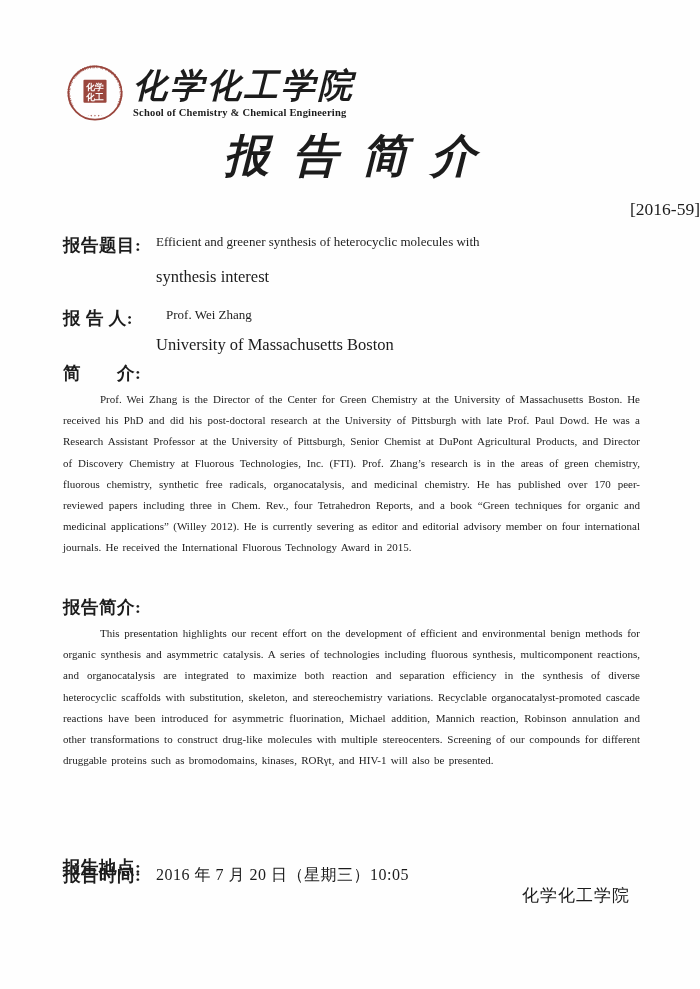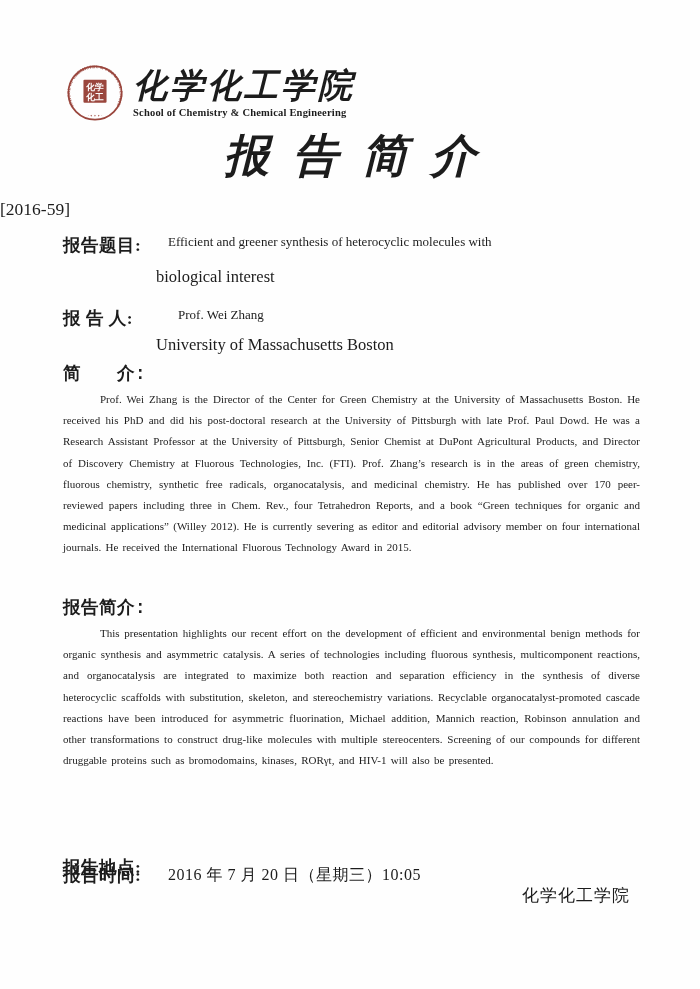--- a/index.html
+++ b/index.html
@@ -48,26 +48,26 @@
     font-weight: 900;
     font-style: italic; 
     letter-spacing: 24px;
     text-indent: 24px;
   }
   .issue-no {
     position: absolute;
     top: 199px;
     left: 0;
     width: 100%;
-    text-align: left;
+    text-align: right;
     font-size: 17.5px;
   }
 
   
-  .row { position: absolute; left: 63px; width: 578px; display: flex; gap: 12px; }
+  .row { position: absolute; left: 63px; width: 578px; display: flex; }
   .flabel {
     flex: none;
     width: 93px;
     font-size: 17.5px;
     font-weight: bold;
     letter-spacing: 0.5px;
     white-space: nowrap;
   }
   .fvalue { font-size: 13px; padding-top: 1px; }
   .fvalue-cn { font-size: 16px; padding-top: 2px; letter-spacing: 0.5px; }
@@ -77,21 +77,20 @@
     left: 156px;
     font-size: 16.5px;
   }
 
   .section-label {
     position: absolute;
     left: 63px;
     font-size: 17.5px;
     font-weight: bold;
     letter-spacing: 0.5px;
-    font-family: Liberation Mono, monospace;
   }
 
   .para {
     position: absolute;
     left: 63px;
     width: 577px;
     font-size: 11px;
     line-height: 21.2px;
     text-align: justify;
     text-indent: 37px;
@@ -130,21 +129,21 @@
     </div>
   </div>
 
   <div class="doc-title">报告简介</div>
   <div class="issue-no">[2016-59]</div>
 
   <div class="row" style="top:233px;">
     <div class="flabel">报告题目:</div>
     <div class="fvalue">Efficient and greener synthesis of heterocyclic molecules with</div>
   </div>
-  <div class="indent-line" style="top:267px;">biological interest</div>
+  <div class="indent-line" style="top:267px;">synthesis interest</div>
 
   <div class="row" style="top:306px;">
     <div class="flabel">报 告 人:</div>
     <div class="fvalue" style="padding-left:10px;">Prof. Wei Zhang</div>
   </div>
   <div class="indent-line" style="top:335px;">University of Massachusetts Boston</div>
 
   <div class="section-label" style="top:361px;">简　　介:</div>
   <div class="para" style="top:389px;">Prof. Wei Zhang is the Director of the Center for Green Chemistry at the University of Massachusetts Boston. He received his PhD and did his post-doctoral research at the University of Pittsburgh with late Prof. Paul Dowd. He was a Research Assistant Professor at the University of Pittsburgh, Senior Chemist at DuPont Agricultural Products, and Director of Discovery Chemistry at Fluorous Technologies, Inc. (FTI). Prof. Zhang’s research is in the areas of green chemistry, fluorous chemistry, synthetic free radicals, organocatalysis, and medicinal chemistry. He has published over 170 peer-reviewed papers including three in Chem. Rev., four Tetrahedron Reports, and a book “Green techniques for organic and medicinal applications” (Willey 2012). He is currently severing as editor and editorial advisory member on four international journals. He received the International Fluorous Technology Award in 2015.</div>
 

